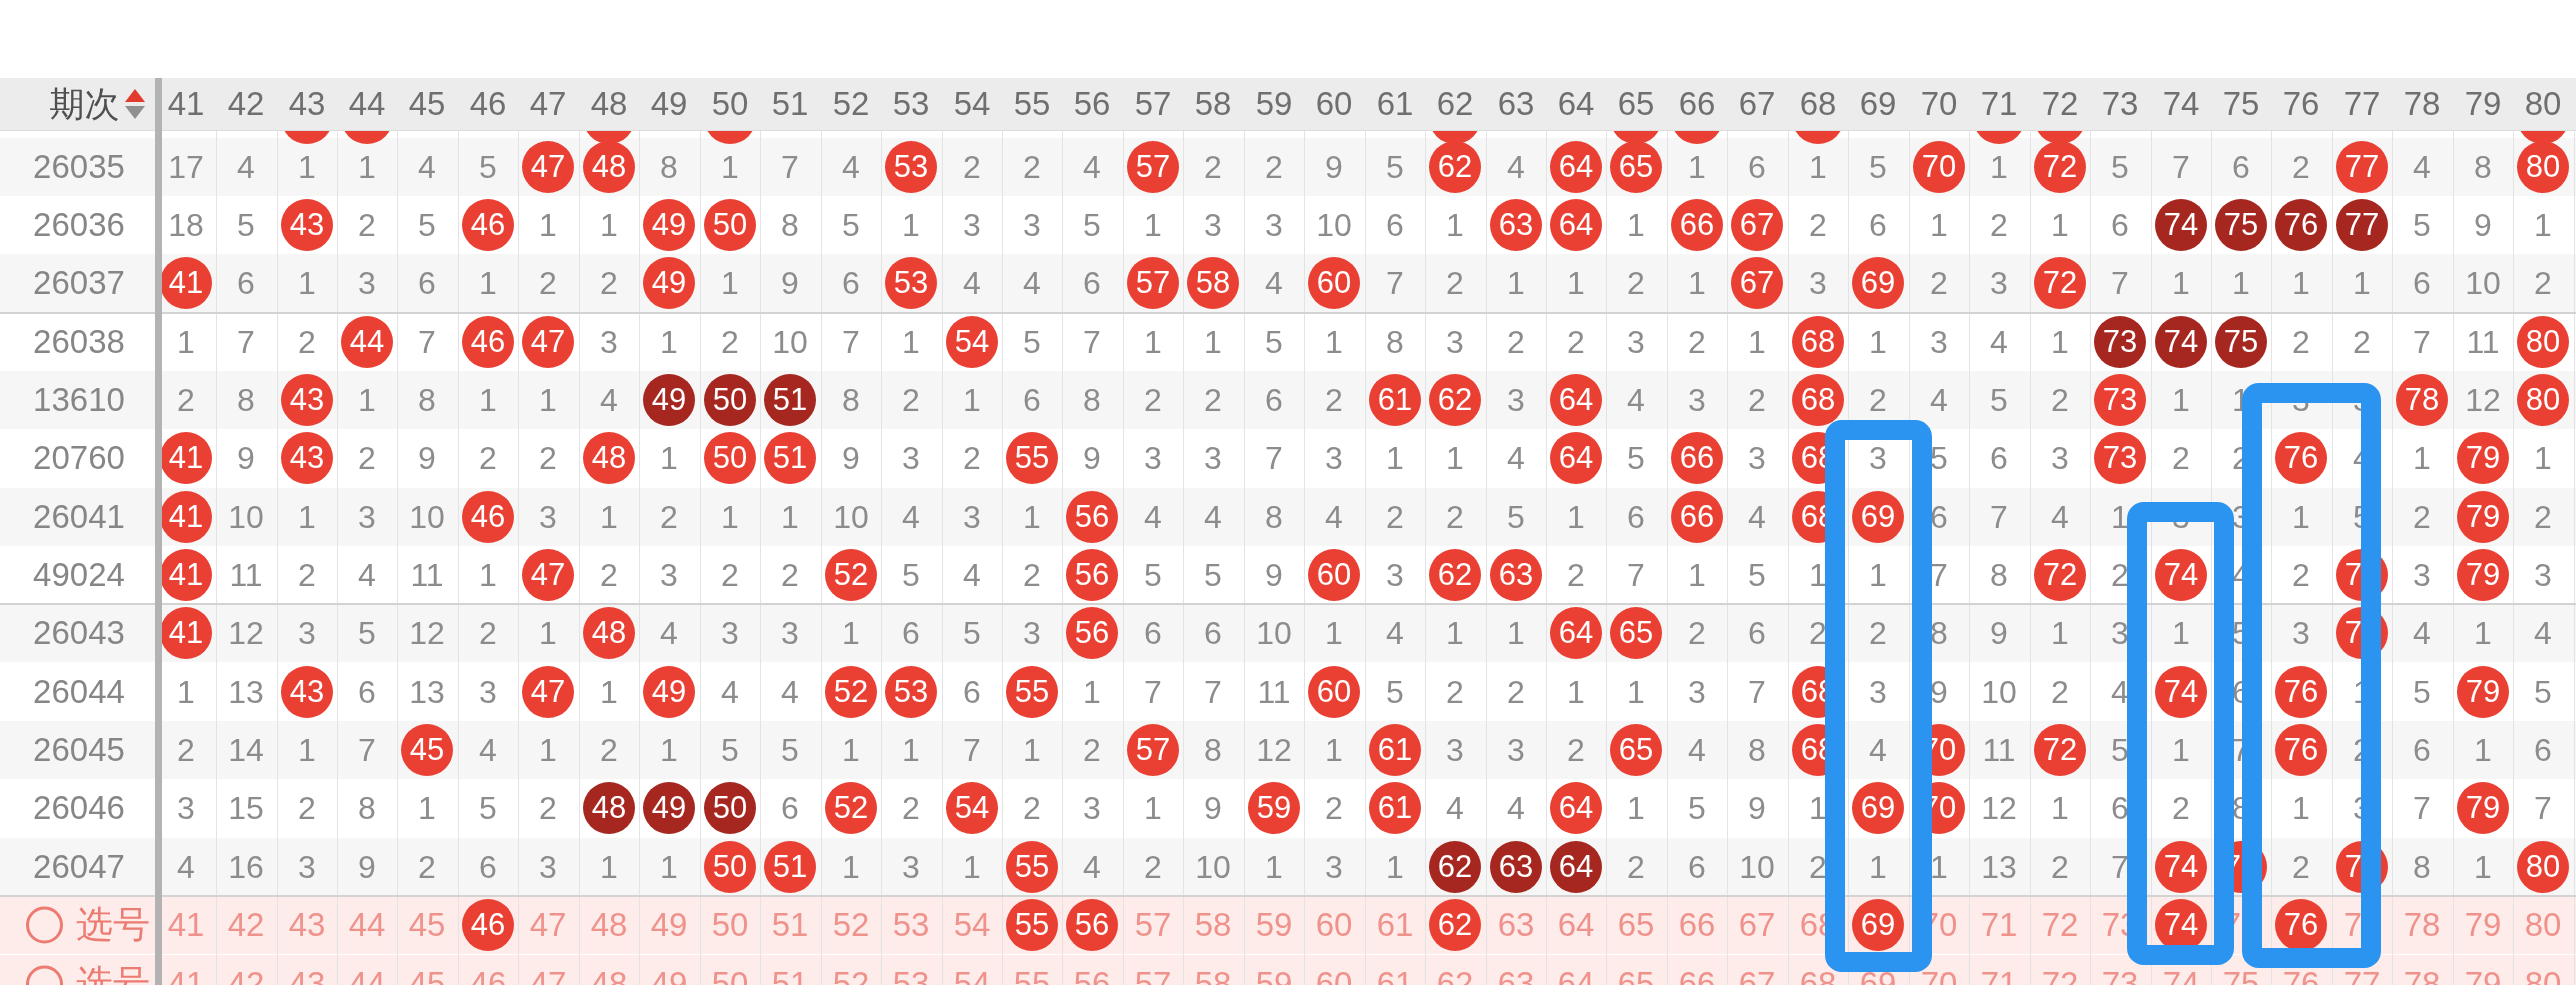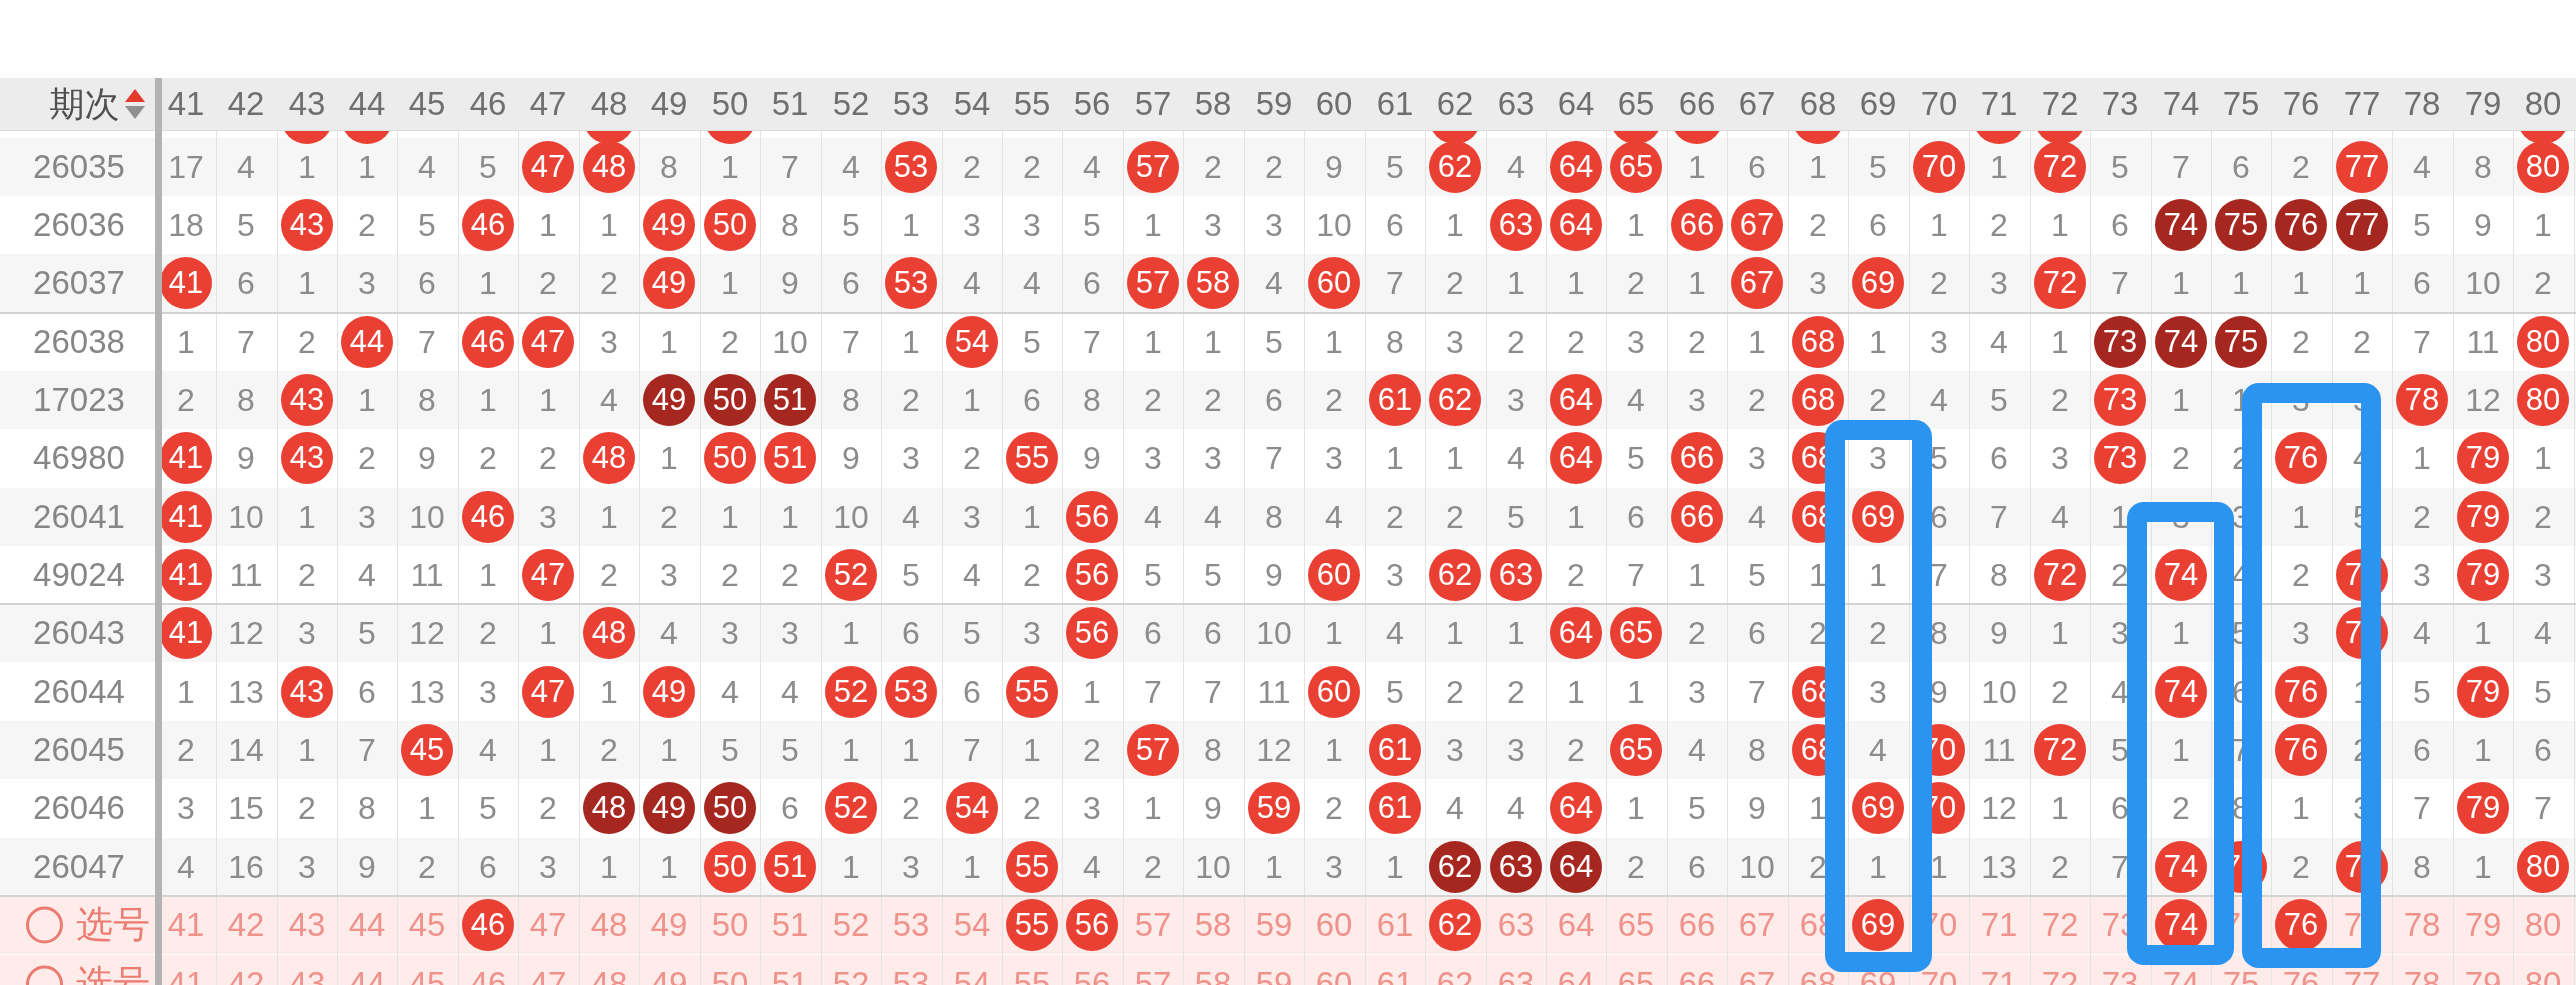--- a/index.html
+++ b/index.html
@@ -586,21 +586,21 @@
           <span class="val">7</span>
         </div>
         <div class="cell" style="left: 2453px; width: 60px;">
           <span class="val">11</span>
         </div>
         <div class="cell" style="left: 2513px; width: 60px;">
           <div class="ball">80</div>
         </div>
       </div>
       <div class="row" style="top: 371px; height: 58px;">
-        <div class="period-cell">17023</div>
+        <div class="period-cell">13610</div>
         <div class="cell" style="left: 156px; width: 60px;">
           <span class="val">2</span>
         </div>
         <div class="cell" style="left: 216px; width: 60px;">
           <span class="val">8</span>
         </div>
         <div class="cell" style="left: 277px; width: 60px;">
           <div class="ball">43</div>
         </div>
         <div class="cell" style="left: 337px; width: 60px;">
@@ -709,21 +709,21 @@
           <div class="ball">78</div>
         </div>
         <div class="cell" style="left: 2453px; width: 60px;">
           <span class="val">12</span>
         </div>
         <div class="cell" style="left: 2513px; width: 60px;">
           <div class="ball">80</div>
         </div>
       </div>
       <div class="row" style="top: 429px; height: 58px;">
-        <div class="period-cell">46980</div>
+        <div class="period-cell">20760</div>
         <div class="cell" style="left: 156px; width: 60px;">
           <div class="ball">41</div>
         </div>
         <div class="cell" style="left: 216px; width: 60px;">
           <span class="val">9</span>
         </div>
         <div class="cell" style="left: 277px; width: 60px;">
           <div class="ball">43</div>
         </div>
         <div class="cell" style="left: 337px; width: 60px;">

